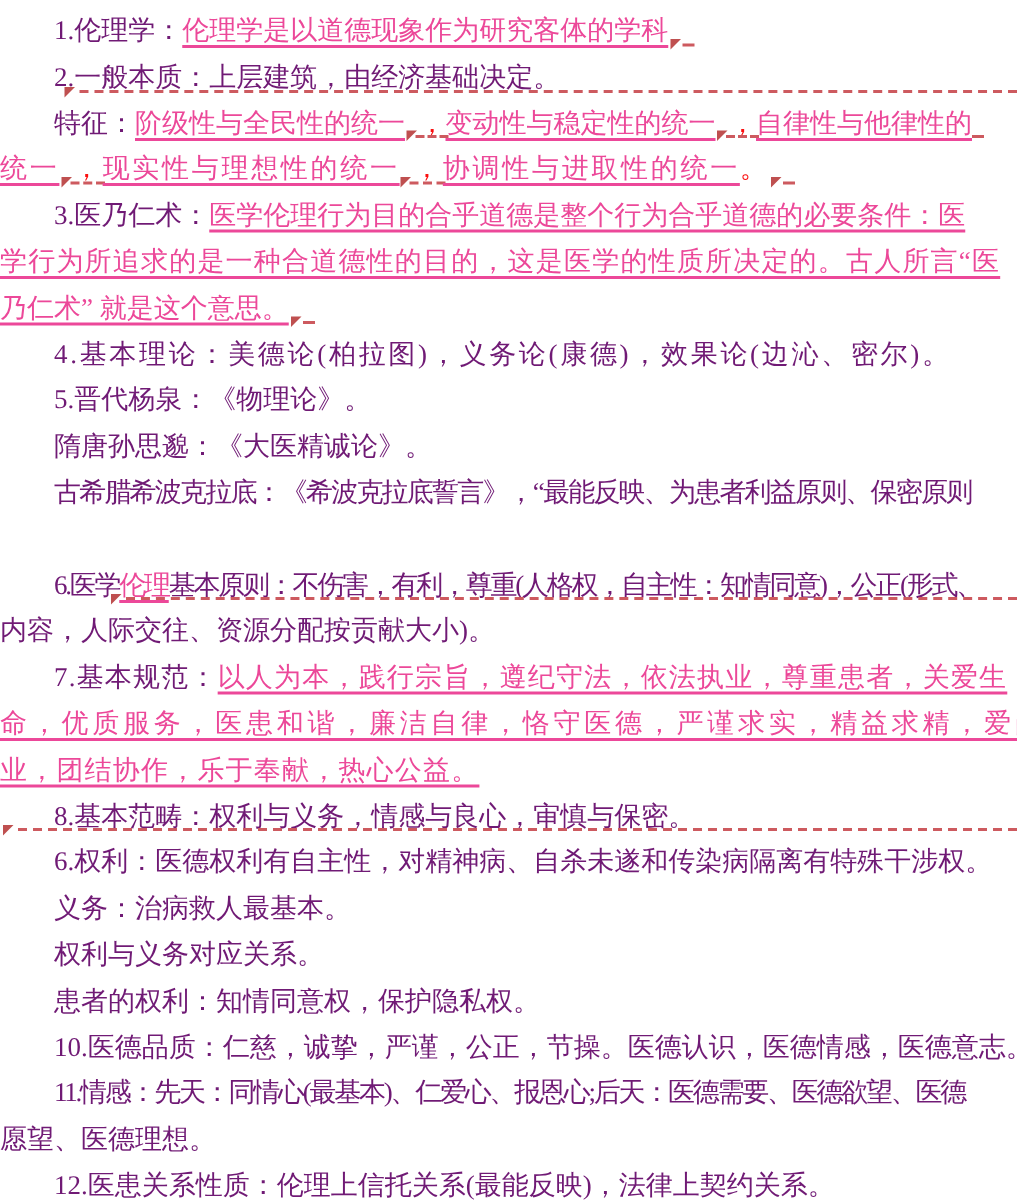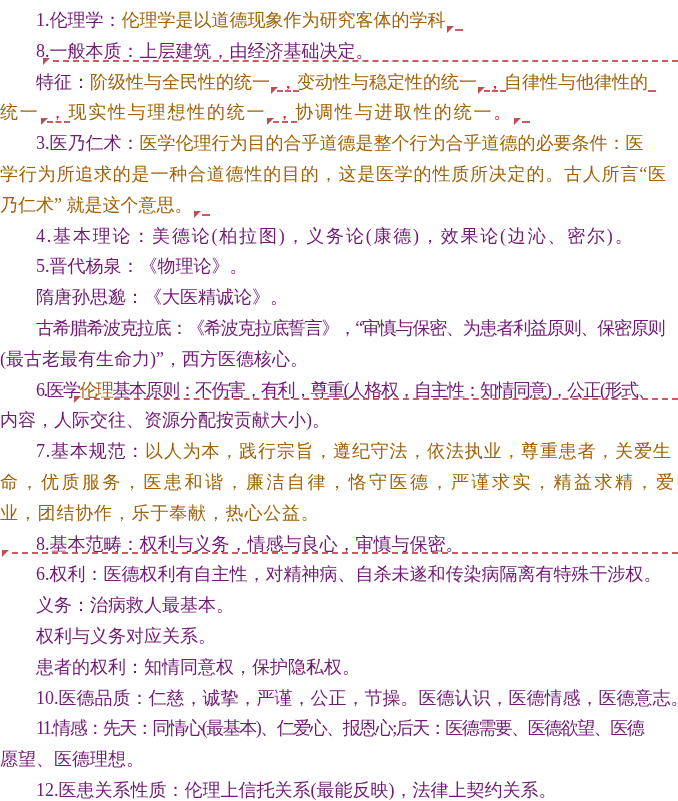--- a/index.html
+++ b/index.html
@@ -12,21 +12,22 @@
   .line{
     height:30.8px;line-height:30.8px;display:flex;position:relative;
     overflow:hidden;align-items:stretch;
   }
   .line>span{white-space:pre;flex:0 0 auto;}
   .ind{padding-left:36px;}
   .seg{position:relative;}
   .k{color:#701a75;}
   .r{color:#fb0f0f;}
   .u{
-    color:#a16207;
+    color:#ec4899;
+    text-decoration:underline;
     text-decoration-thickness:1.5px;
     text-underline-offset:4px;
   }
   .rc{color:#fb0f0f;}
   .rc::after{
     content:'';position:absolute;left:-2px;right:-2px;bottom:5px;
     border-bottom:2px dashed #cd5a5f;
   }
   .mark{
     width:0;height:0;flex:0 0 auto;
@@ -54,21 +55,21 @@
 
 <div class="page">
   <div id="doc">
       <div class="line ind">
         <span class="seg k">1.伦理学：</span>
         <span class="seg u">伦理学是以道德现象作为研究客体的学科</span>
         <span class="mark"></span>
         <span class="trail"></span>
       </div>
       <div class="line ind">
-        <span class="seg k">8.一般本质：上层建筑，由经济基础决定。</span>
+        <span class="seg k">2.一般本质：上层建筑，由经济基础决定。</span>
         <span class="dotov" style="left: 53px;"></span>
         <span class="mark abs" style="left: 43px;"></span>
       </div>
       <div class="line ind">
         <span class="seg k">特征：</span>
         <span class="seg u">阶级性与全民性的统一</span>
         <span class="mark"></span>
         <span class="seg rc">，</span>
         <span class="seg u">变动性与稳定性的统一</span>
         <span class="mark"></span>
@@ -103,24 +104,23 @@
       <div class="line ind s2">
         <span class="seg k">4.基本理论：美德论(柏拉图)，义务论(康德)，效果论(边沁、密尔)。</span>
       </div>
       <div class="line ind">
         <span class="seg k">5.晋代杨泉：《物理论》。</span>
       </div>
       <div class="line ind">
         <span class="seg k">隋唐孙思邈：《大医精诚论》。</span>
       </div>
       <div class="line ind t1">
-        <span class="seg k">古希腊希波克拉底：《希波克拉底誓言》，“审慎与保密、为患者利益原则、保密原则</span>
+        <span class="seg k">古希腊希波克拉底：《希波克拉底誓言》，“最能反映、为患者利益原则、保密原则</span>
       </div>
       <div class="line">
-        <span class="seg k">(最古老最有生命力)”，西方医德核心。</span>
       </div>
       <div class="line ind t2">
         <span class="seg k">6.医学</span>
         <span class="seg u">伦理</span>
         <span class="seg k">基本原则：不伤害，有利，尊重(人格权，自主性：知情同意)，公正(形式、</span>
         <span class="dotov" style="left: 84px;"></span>
         <span class="mark abs" style="left: 74px;"></span>
       </div>
       <div class="line">
         <span class="seg k">内容，人际交往、资源分配按贡献大小)。</span>

